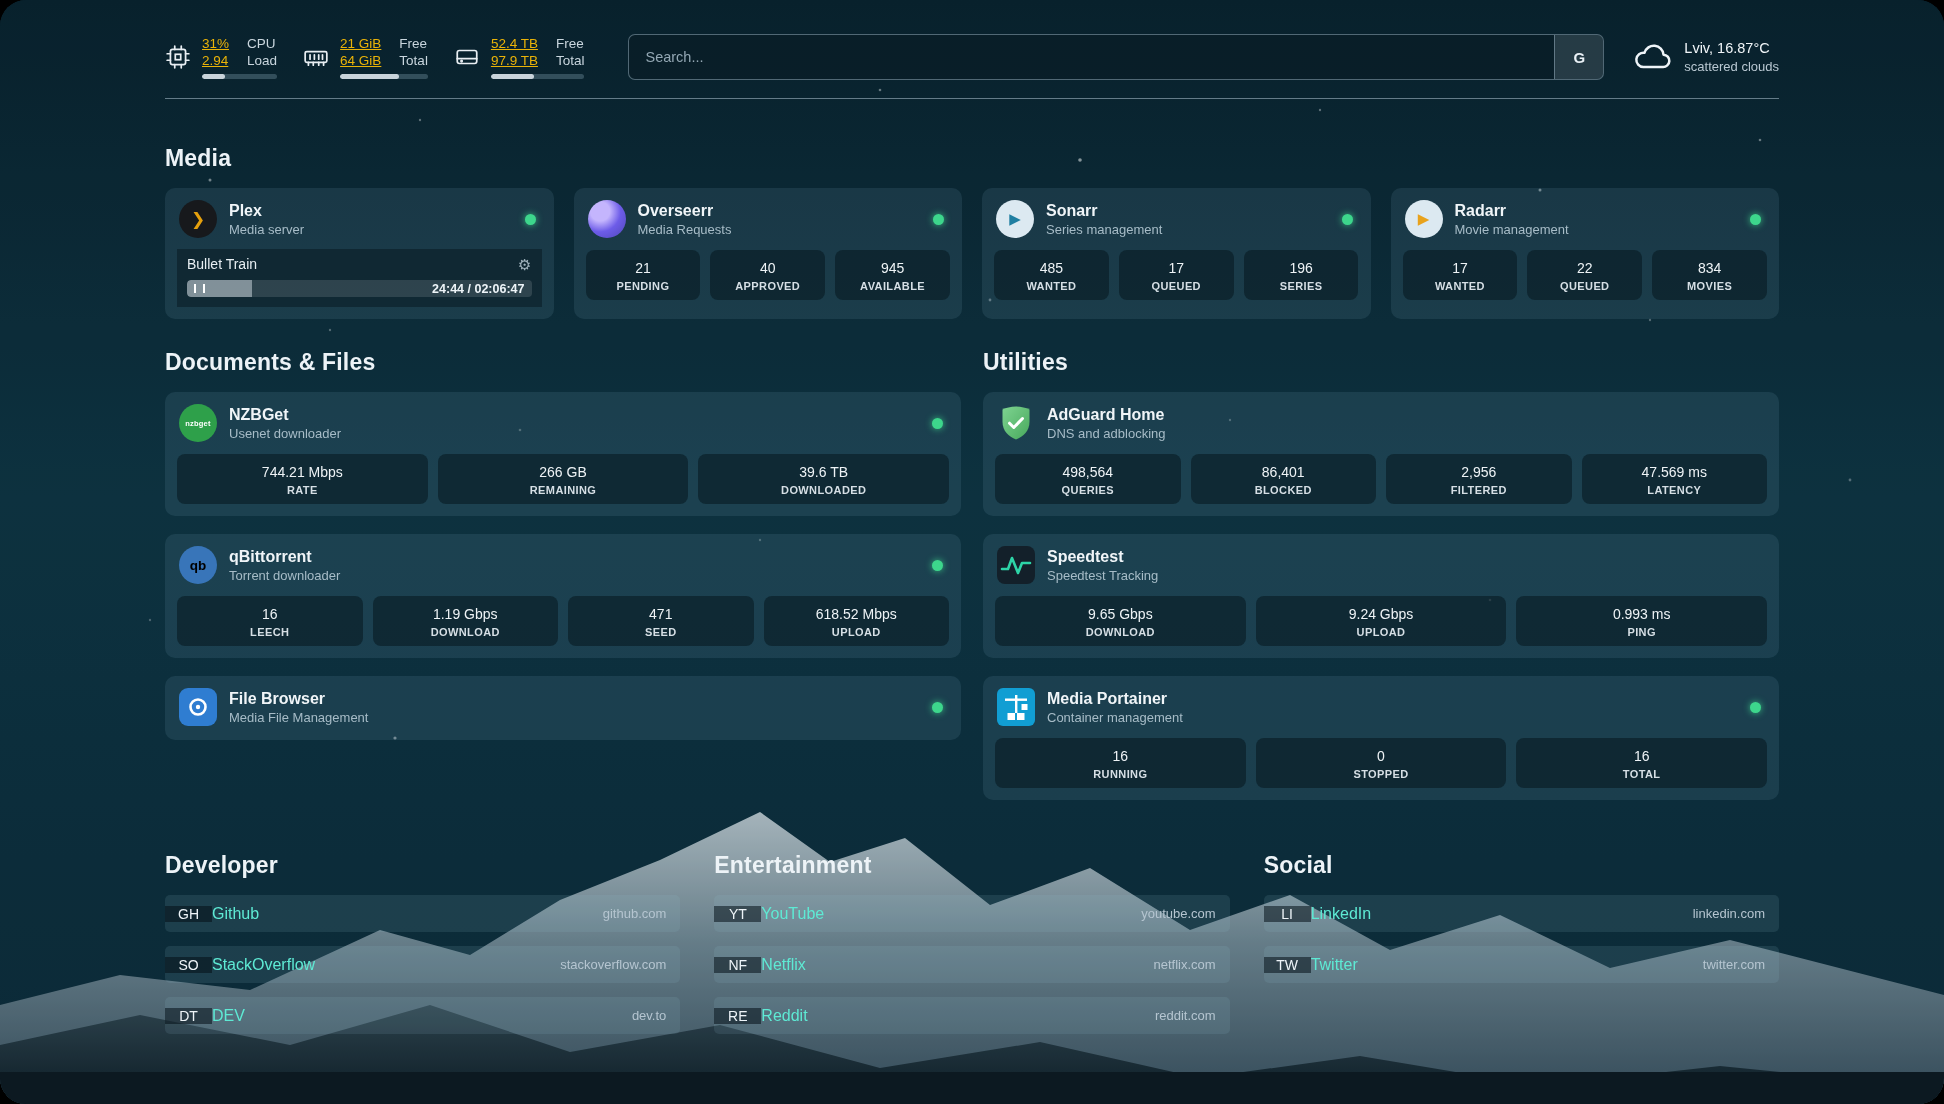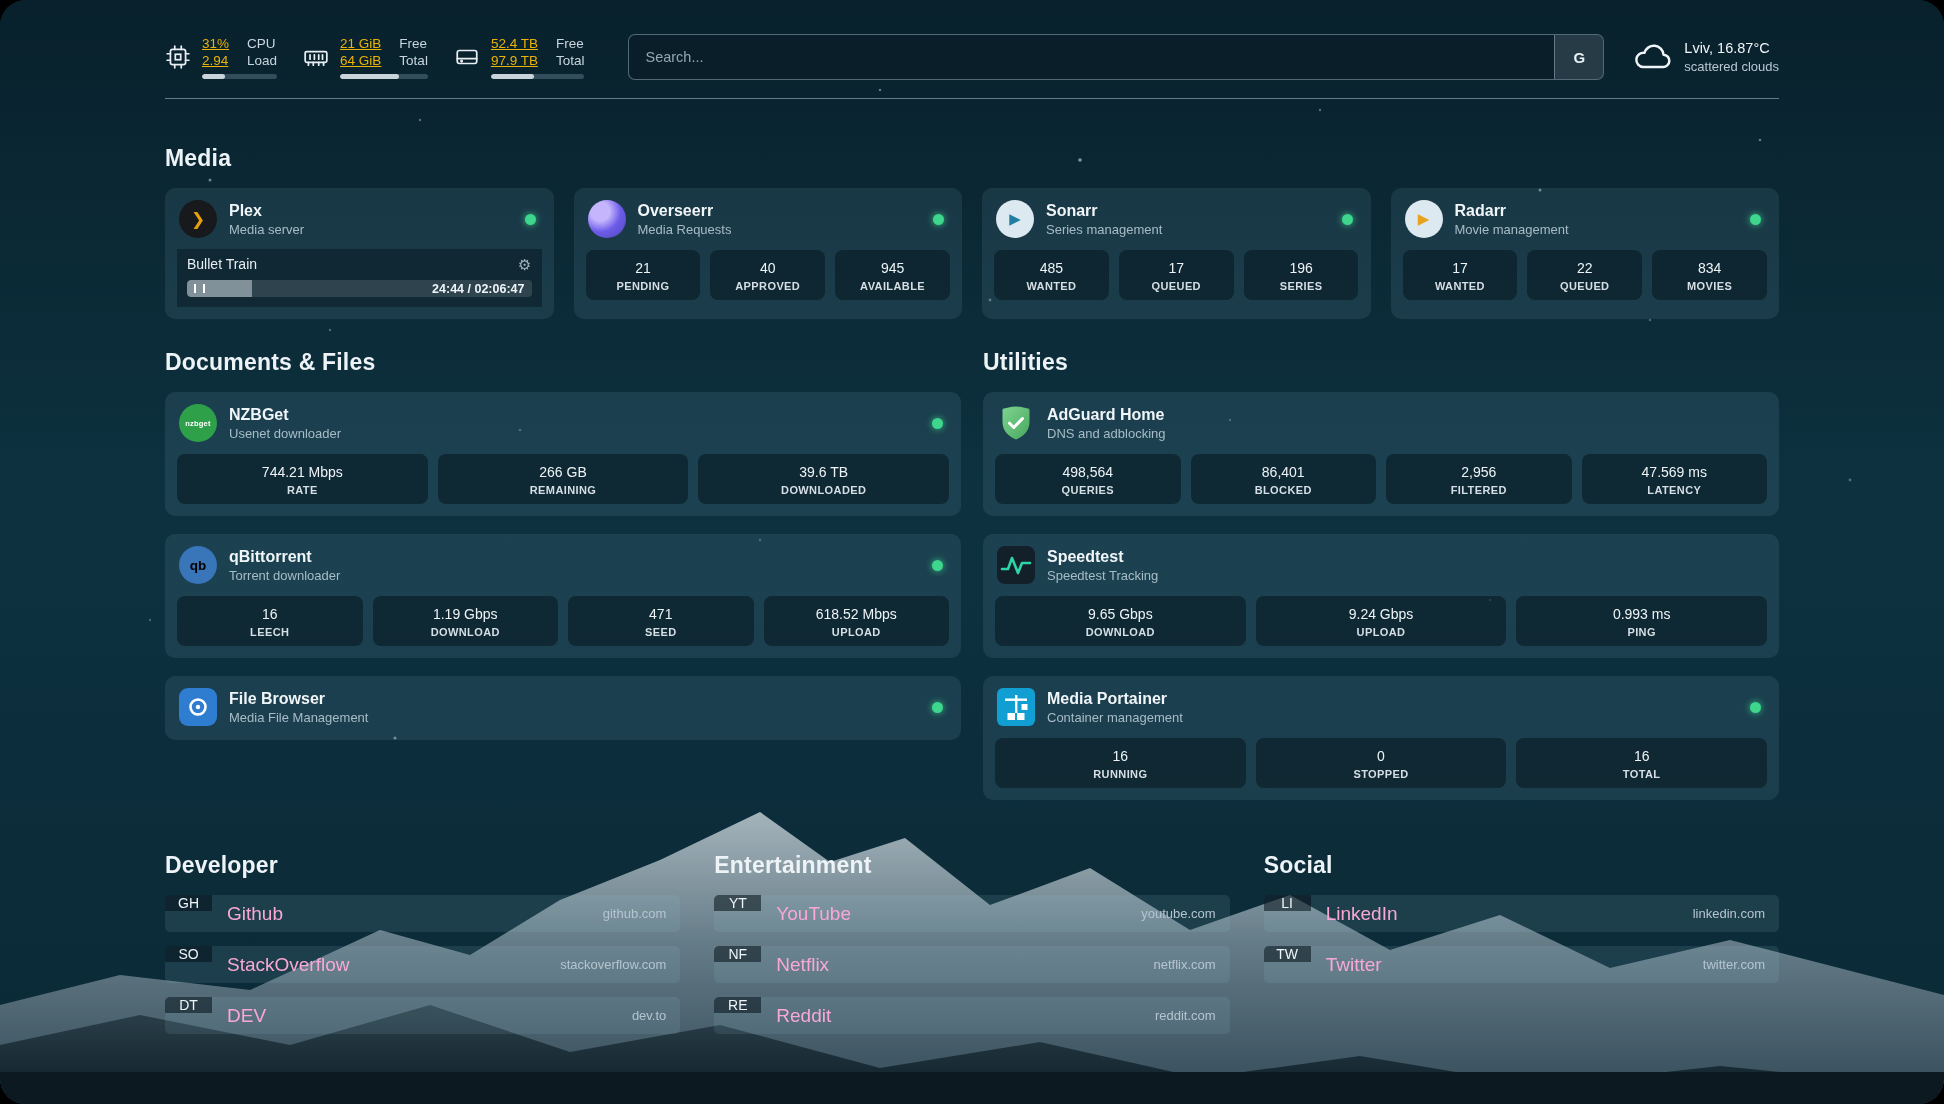--- a/index.html
+++ b/index.html
@@ -70,25 +70,25 @@
   .icon-plex{background:#17191c;color:#e5a00d;font-size:17px;}
   .icon-overseerr{background:radial-gradient(circle at 32% 30%, #c4b5fd 0 26%, #6d5ce8 55%, #4f46b8 100%);}
   .icon-light{background:#dce9f1;color:#1f7ea1;font-size:15px;}
   .icon-radarr{color:#e8a21c;}
   .icon-nzbget{background:#2ea04a;color:#fff;font-size:7.5px;letter-spacing:0.2px;}
   .icon-qb{background:#3875b9;color:#000000;font-size:13.5px;}
 
   
   .bookmarks{display:grid;grid-template-columns:1fr 1fr 1fr;gap:34px;margin-top:52px;}
   .bm-title{margin:0 0 16px 0;}
-  .bm-row{display:flex;align-items:flex-start;height:37px;margin-bottom:14px;border-radius:5px;overflow:hidden;
+  .bm-row{display:flex;align-items:center;height:37px;margin-bottom:14px;border-radius:5px;overflow:hidden;
           background:rgba(145,190,212,0.13);cursor:pointer;}
   .bm-abbr{width:47px;display:flex;align-items:center;justify-content:center;background:rgba(4,14,21,0.55);
            font-size:14px;font-weight:500;color:#eef4f8;}
-  .bm-name{align-self:center;padding-left:15px;font-size:19px;color:#f9a8d4;}
+  .bm-name{align-self:center;font-size:16px;color:#5eead4;}
   .bm-domain{margin-left:auto;align-self:center;padding-right:14px;font-size:13px;color:#b5c5d0;}
 </style>
 </head>
 <body>
 
 <div class="screen">
 
   <svg class="bg" viewBox="0 0 1944 1104" preserveAspectRatio="none">
     <defs>
       <linearGradient id="sky" x1="0" y1="0" x2="0" y2="1">

